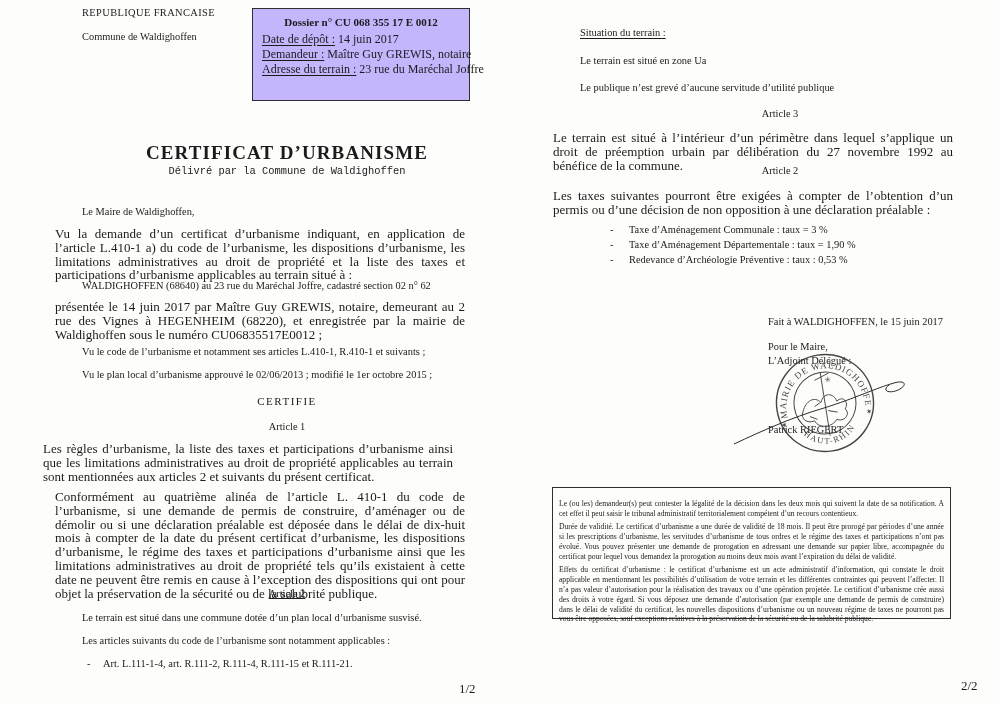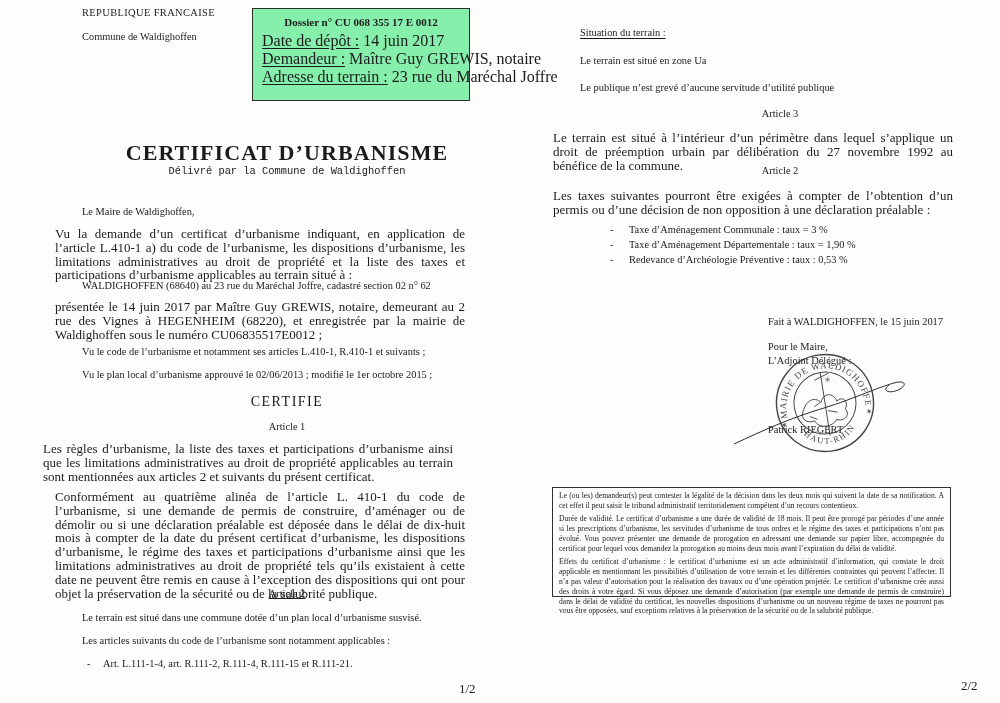--- a/index.html
+++ b/index.html
@@ -5,31 +5,31 @@
   html,body{margin:0;padding:0;background:#e9e9e9;}
   .sheet{
     position:relative;width:1000px;height:703px;background:#fdfdfc;
     font-family:"Liberation Serif","DejaVu Serif",serif;color:#1b1b1b;
     overflow:hidden;
   }
   .t{position:absolute;font-size:10.4px;line-height:13.8px;white-space:nowrap;margin-left:27px;}
   .p{position:absolute;font-size:13px;line-height:13.8px;text-align:justify;white-space:normal;}
   .c{text-align:center;}
   .u{text-decoration:underline;text-underline-offset:2px;}
-  .doc-title{font-size:22px;font-weight:bold;letter-spacing:1.1px;}
-  .certifie{letter-spacing:1.5px;font-size:14px;}
+  .doc-title{font-size:19px;font-weight:bold;letter-spacing:1.1px;}
+  .certifie{letter-spacing:1.5px;font-size:11px;}
   .dossier-box{
     position:absolute;left:252px;top:8px;width:218px;height:93px;
-    border:1.2px solid #2e2e2e;padding:7px 9px;box-sizing:border-box;background:#86efac;
+    border:1.2px solid #2e2e2e;padding:7px 9px;box-sizing:border-box;background:#c4b5fd;
   }
   .dossier-box .num{font-size:11px;font-weight:bold;text-align:center;margin-bottom:4px;}
-  .dossier-box .row{font-size:16px;margin-top:0;white-space:nowrap;}
+  .dossier-box .row{font-size:12px;margin-top:0;white-space:nowrap;}
   .notice-box{
-    position:absolute;left:552px;top:487px;width:399px;height:110px;
-    border:1px solid #2f2f2f;padding:3px 6px;box-sizing:border-box;
+    position:absolute;left:552px;top:487px;width:399px;height:132px;
+    border:1px solid #2f2f2f;padding:11px 6px;box-sizing:border-box;
     font-size:7.6px;line-height:1.3;text-align:justify;color:#222;
   }
   .notice-box p{margin:0 0 3.5px 0;}
   .foot{font-size:13px;}
   svg text{font-family:"Liberation Serif","DejaVu Serif",serif;}
 </style>
 </head>
 <body>
 
 <div class="sheet">

